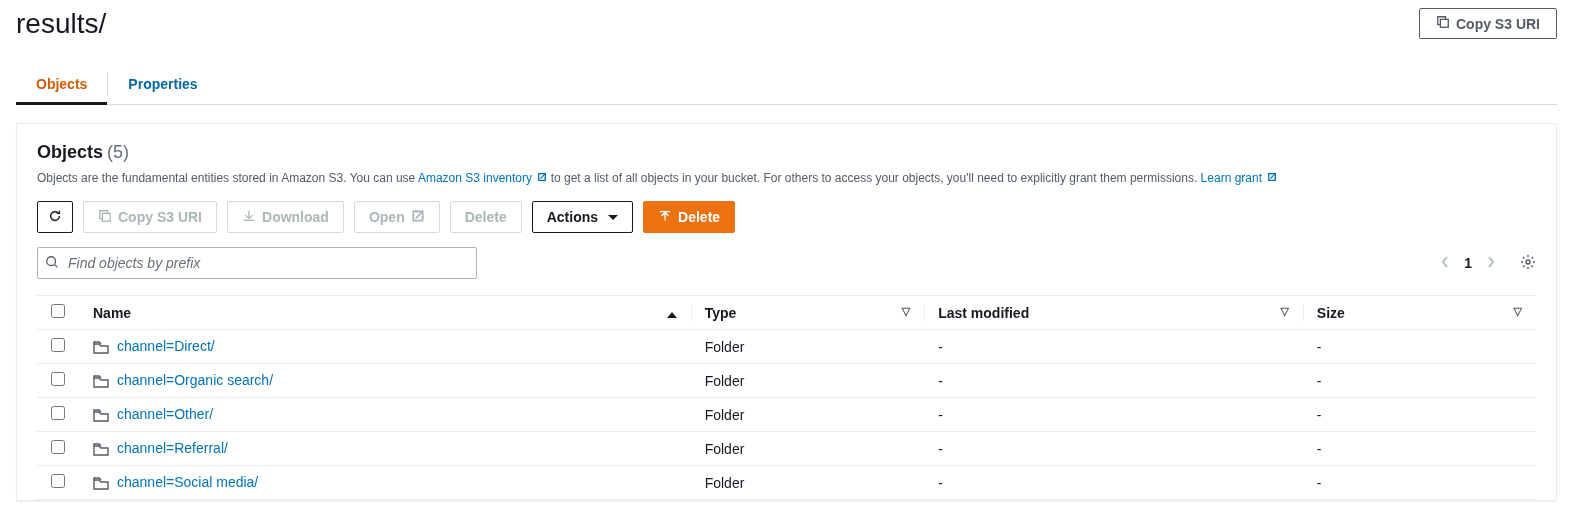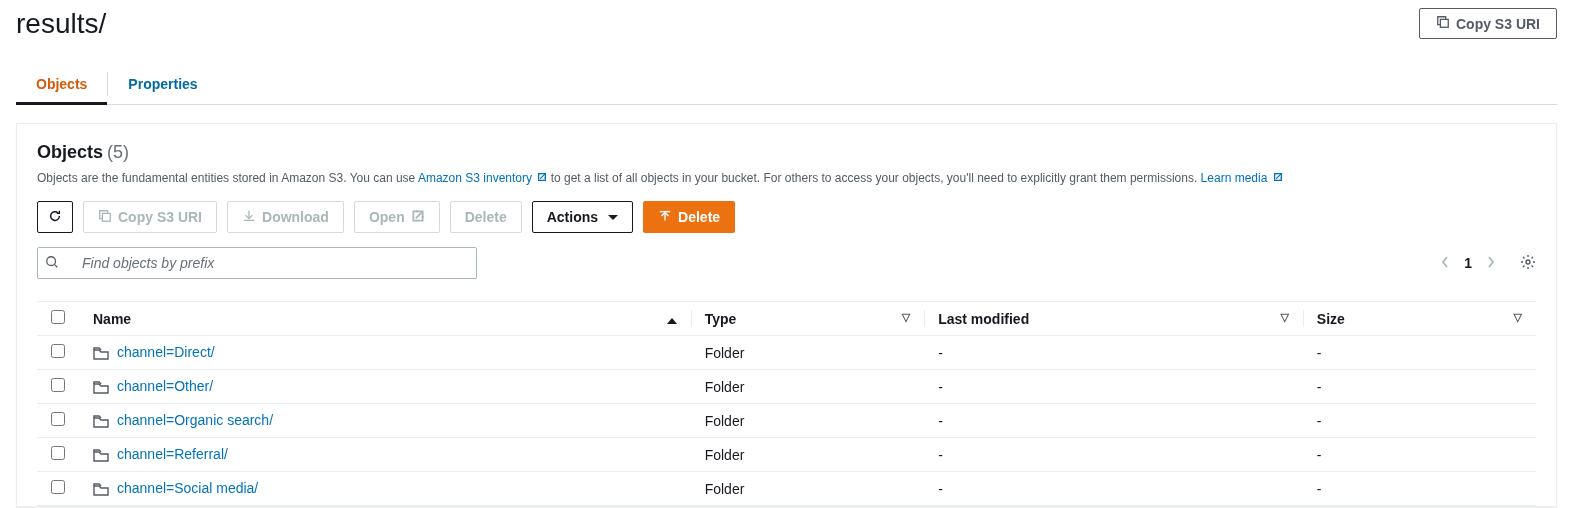--- a/index.html
+++ b/index.html
@@ -152,21 +152,21 @@
   }
   .search-wrap {
     position: relative;
     width: 440px;
   }
   .search-input {
     width: 100%;
     border: 1px solid #aab7b8;
     border-radius: 2px;
     height: 32px;
-    padding: 4px 10px 4px 44px;
+    padding: 4px 10px 4px 30px;
     font-size: 14px;
     font-style: italic;
     color: #687078;
   }
   .search-input::placeholder {
     color: #687078;
     font-style: italic;
   }
   .search-icon {
     position: absolute;
@@ -191,21 +191,21 @@
   }
   .gear-btn {
     cursor: pointer;
     color: #545b64;
     margin-left: 10px;
   }
   .gear-btn svg { width: 16px; height: 16px; }
   .table {
     width: 100%;
     border-collapse: collapse;
-    margin-top: 22px;
+    margin-top: 16px;
   }
   .table th, .table td {
     text-align: left;
     padding: 8px 14px;
     font-size: 14px;
   }
   .table thead th {
     border-top: 1px solid #eaeded;
     border-bottom: 1px solid #eaeded;
     font-weight: 700;
@@ -292,21 +292,21 @@
         <a href="#"><span>Amazon S3 inventory</span>
           <span class="ext-icon">
             <svg viewBox="0 0 12 12" fill="none" stroke="#0073bb" stroke-width="1.5">
                 <path d="M4 2h6v6"></path>
                 <path d="M10 2L4 8"></path>
                 <path d="M6 2H2v8h8V6"></path>
               </svg>
           </span>
         </a>
         <span> to get a list of all objects in your bucket. For others to access your objects, you'll need to explicitly grant them permissions. </span>
-        <a href="#"><span>Learn media</span>
+        <a href="#"><span>Learn grant</span>
           <span class="ext-icon">
             <svg viewBox="0 0 12 12" fill="none" stroke="#0073bb" stroke-width="1.5">
                 <path d="M4 2h6v6"></path>
                 <path d="M10 2L4 8"></path>
                 <path d="M6 2H2v8h8V6"></path>
               </svg>
           </span>
         </a>
       </div>
 
@@ -428,31 +428,31 @@
                   </svg></span><a href="#" class="row-link">channel=Direct/</a></td>
               <td>Folder</td>
               <td>-</td>
               <td class="size-cell">-</td>
             </tr>
             <tr>
               <td><input type="checkbox" class="cb" style=""></td>
               <td><span class="folder-icon"><svg viewBox="0 0 16 14" fill="none" stroke="currentColor" stroke-width="1.4">
                     <path d="M1 3h5l2 2h7v7H1z"></path>
                     <path d="M1 3V1h5l2 2"></path>
-                  </svg></span><a href="#" class="row-link">channel=Other/</a></td>
+                  </svg></span><a href="#" class="row-link">channel=Organic search/</a></td>
               <td>Folder</td>
               <td>-</td>
               <td class="size-cell">-</td>
             </tr>
             <tr>
               <td><input type="checkbox" class="cb" style=""></td>
               <td><span class="folder-icon"><svg viewBox="0 0 16 14" fill="none" stroke="currentColor" stroke-width="1.4">
                     <path d="M1 3h5l2 2h7v7H1z"></path>
                     <path d="M1 3V1h5l2 2"></path>
-                  </svg></span><a href="#" class="row-link">channel=Organic search/</a></td>
+                  </svg></span><a href="#" class="row-link">channel=Other/</a></td>
               <td>Folder</td>
               <td>-</td>
               <td class="size-cell">-</td>
             </tr>
             <tr>
               <td><input type="checkbox" class="cb" style=""></td>
               <td><span class="folder-icon"><svg viewBox="0 0 16 14" fill="none" stroke="currentColor" stroke-width="1.4">
                     <path d="M1 3h5l2 2h7v7H1z"></path>
                     <path d="M1 3V1h5l2 2"></path>
                   </svg></span><a href="#" class="row-link">channel=Referral/</a></td>

